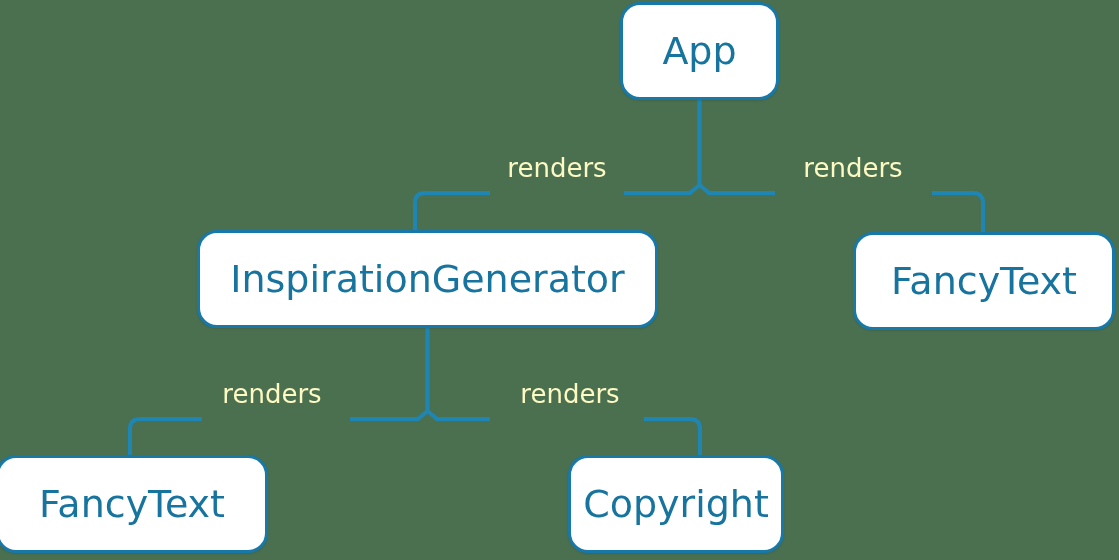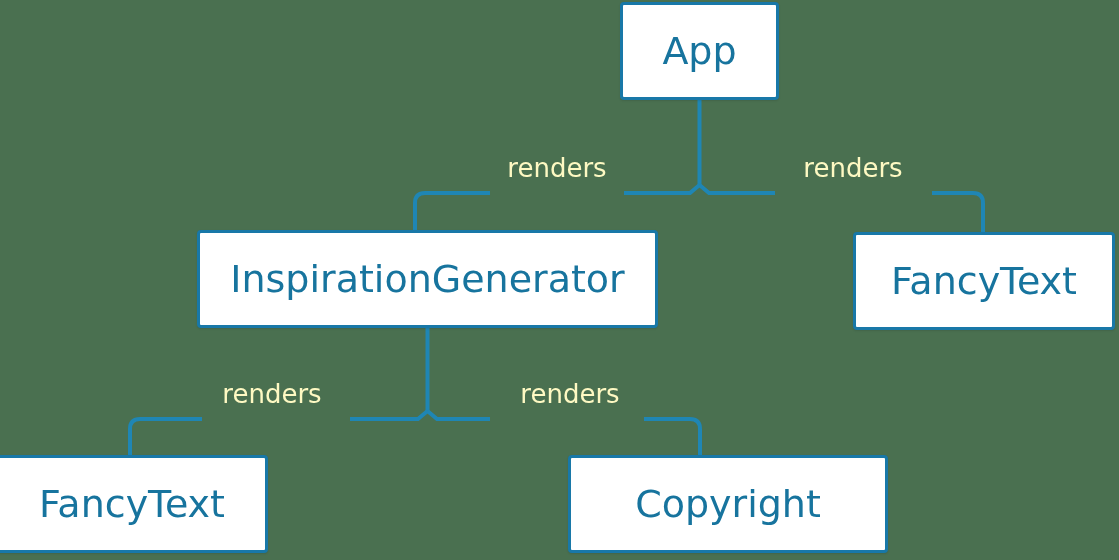--- a/index.html
+++ b/index.html
@@ -23,21 +23,21 @@
     top: 0;
     width: 1119px;
     height: 560px;
     pointer-events: none;
   }
   .node {
     position: absolute;
     box-sizing: border-box;
     background: #ffffff;
     border: 3px solid #1878a8;
-    border-radius: 4px;
+    border-radius: 20px;
     display: flex;
     align-items: center;
     justify-content: center;
     color: #17749e;
     font-size: 38px;
     font-weight: 400;
     letter-spacing: 0px;
     white-space: nowrap;
     box-shadow: 0 1px 2px rgba(0,0,0,0.10);
   }
@@ -87,21 +87,21 @@
   </div>
 
   <div class="node" style="left:853px; top:232px; width:262px; height:98px;">
     <span class="node-label">FancyText</span>
   </div>
 
   <div class="node" style="left:-4px; top:455px; width:272px; height:98px;">
     <span class="node-label">FancyText</span>
   </div>
 
-  <div class="node" style="left:568px; top:455px; width:320px; height:98px;">
+  <div class="node" style="left:568px; top:455px; width:216px; height:98px;">
     <span class="node-label">Copyright</span>
   </div>
 
   <div class="edge-label" style="left:557px; top:168px;">renders</div>
   <div class="edge-label" style="left:853px; top:168px;">renders</div>
   <div class="edge-label" style="left:272px; top:394px;">renders</div>
   <div class="edge-label" style="left:570px; top:394px;">renders</div>
 
 </div>
 

